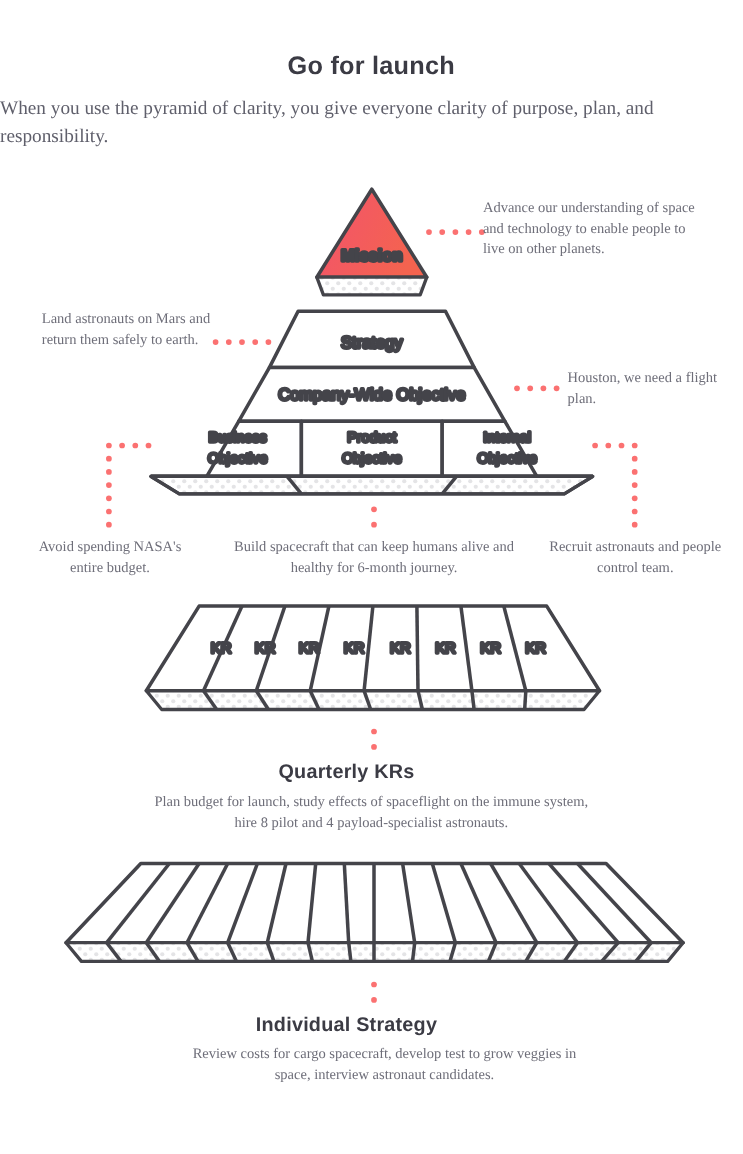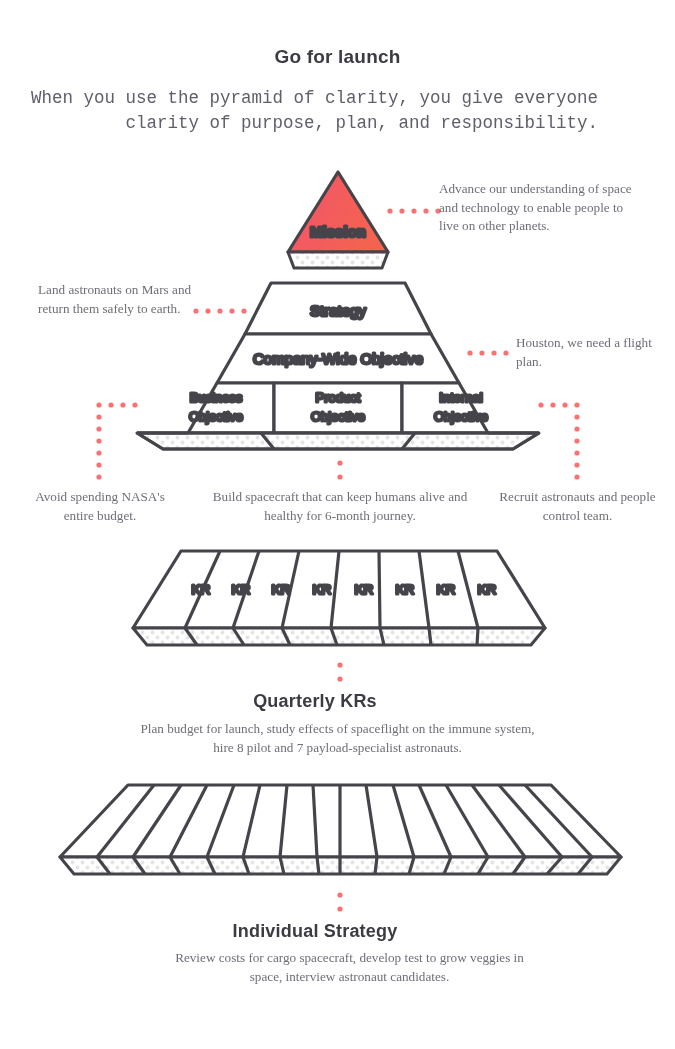--- a/index.html
+++ b/index.html
@@ -7,25 +7,25 @@
     width:675px;height:1049px;background:#ffffff;
     font-family:"Liberation Sans",sans-serif;
     -webkit-font-smoothing:antialiased;
     overflow:hidden;position:relative;
   }
   .page{position:relative;width:675px;height:1049px;}
 
   .title{
     position:absolute;top:46px;left:0;width:675px;text-align:center;
     font-family:"Liberation Sans",sans-serif;
-    font-size:19px;font-weight:700;color:#3b3b44;letter-spacing:.2px;
+    font-size:23px;font-weight:700;color:#3b3b44;letter-spacing:.2px;
   }
   .subtitle{
-    position:absolute;top:86px;left:0;width:598px;text-align:right;
-    font-family:Liberation Mono, monospace;
+    position:absolute;top:86px;left:0;width:598px;text-align:left;
+    font-family:Liberation Serif, serif;
     font-size:17.5px;line-height:25px;color:#5f5f6b;
   }
 
   svg.diagram{position:absolute;top:0;left:0;width:675px;height:1049px;overflow:visible;}
 
   .note{
     position:absolute;
     font-family:"Liberation Serif",serif;
     font-size:13.2px;line-height:18.5px;color:#6e6e79;
   }
@@ -251,18 +251,18 @@
 
   <div class="note c" style="left:20px;top:488px;width:160px;">Avoid spending NASA's entire budget.</div>
 
   <div class="note l" style="left:516px;top:334px;width:145px;">Houston, we need a flight plan.</div>
 
   <div class="note c" style="left:205px;top:488px;width:270px;">Build spacecraft that can keep humans alive and healthy for 6-month journey.</div>
 
   <div class="note c" style="left:495px;top:488px;width:165px;">Recruit astronauts and people control team.</div>
 
   <div class="band-title" style="top:691px;">Quarterly KRs</div>
-  <div class="band-note" style="top:719px;padding:0 140px;box-sizing:border-box;">Plan budget for launch, study effects of spaceflight on the immune system, hire 8 pilot and 7 payload-specialist astronauts.</div>
+  <div class="band-note" style="top:719px;padding:0 140px;box-sizing:border-box;">Plan budget for launch, study effects of spaceflight on the immune system, hire 8 pilot and 4 payload-specialist astronauts.</div>
 
   <div class="band-title" style="top:921px;">Individual Strategy</div>
   <div class="band-note" style="top:948px;padding:0 160px;box-sizing:border-box;margin-left:12px;">Review costs for cargo spacecraft, develop test to grow veggies in space, interview astronaut candidates.</div>
 
 </div>
 
 </body></html>

